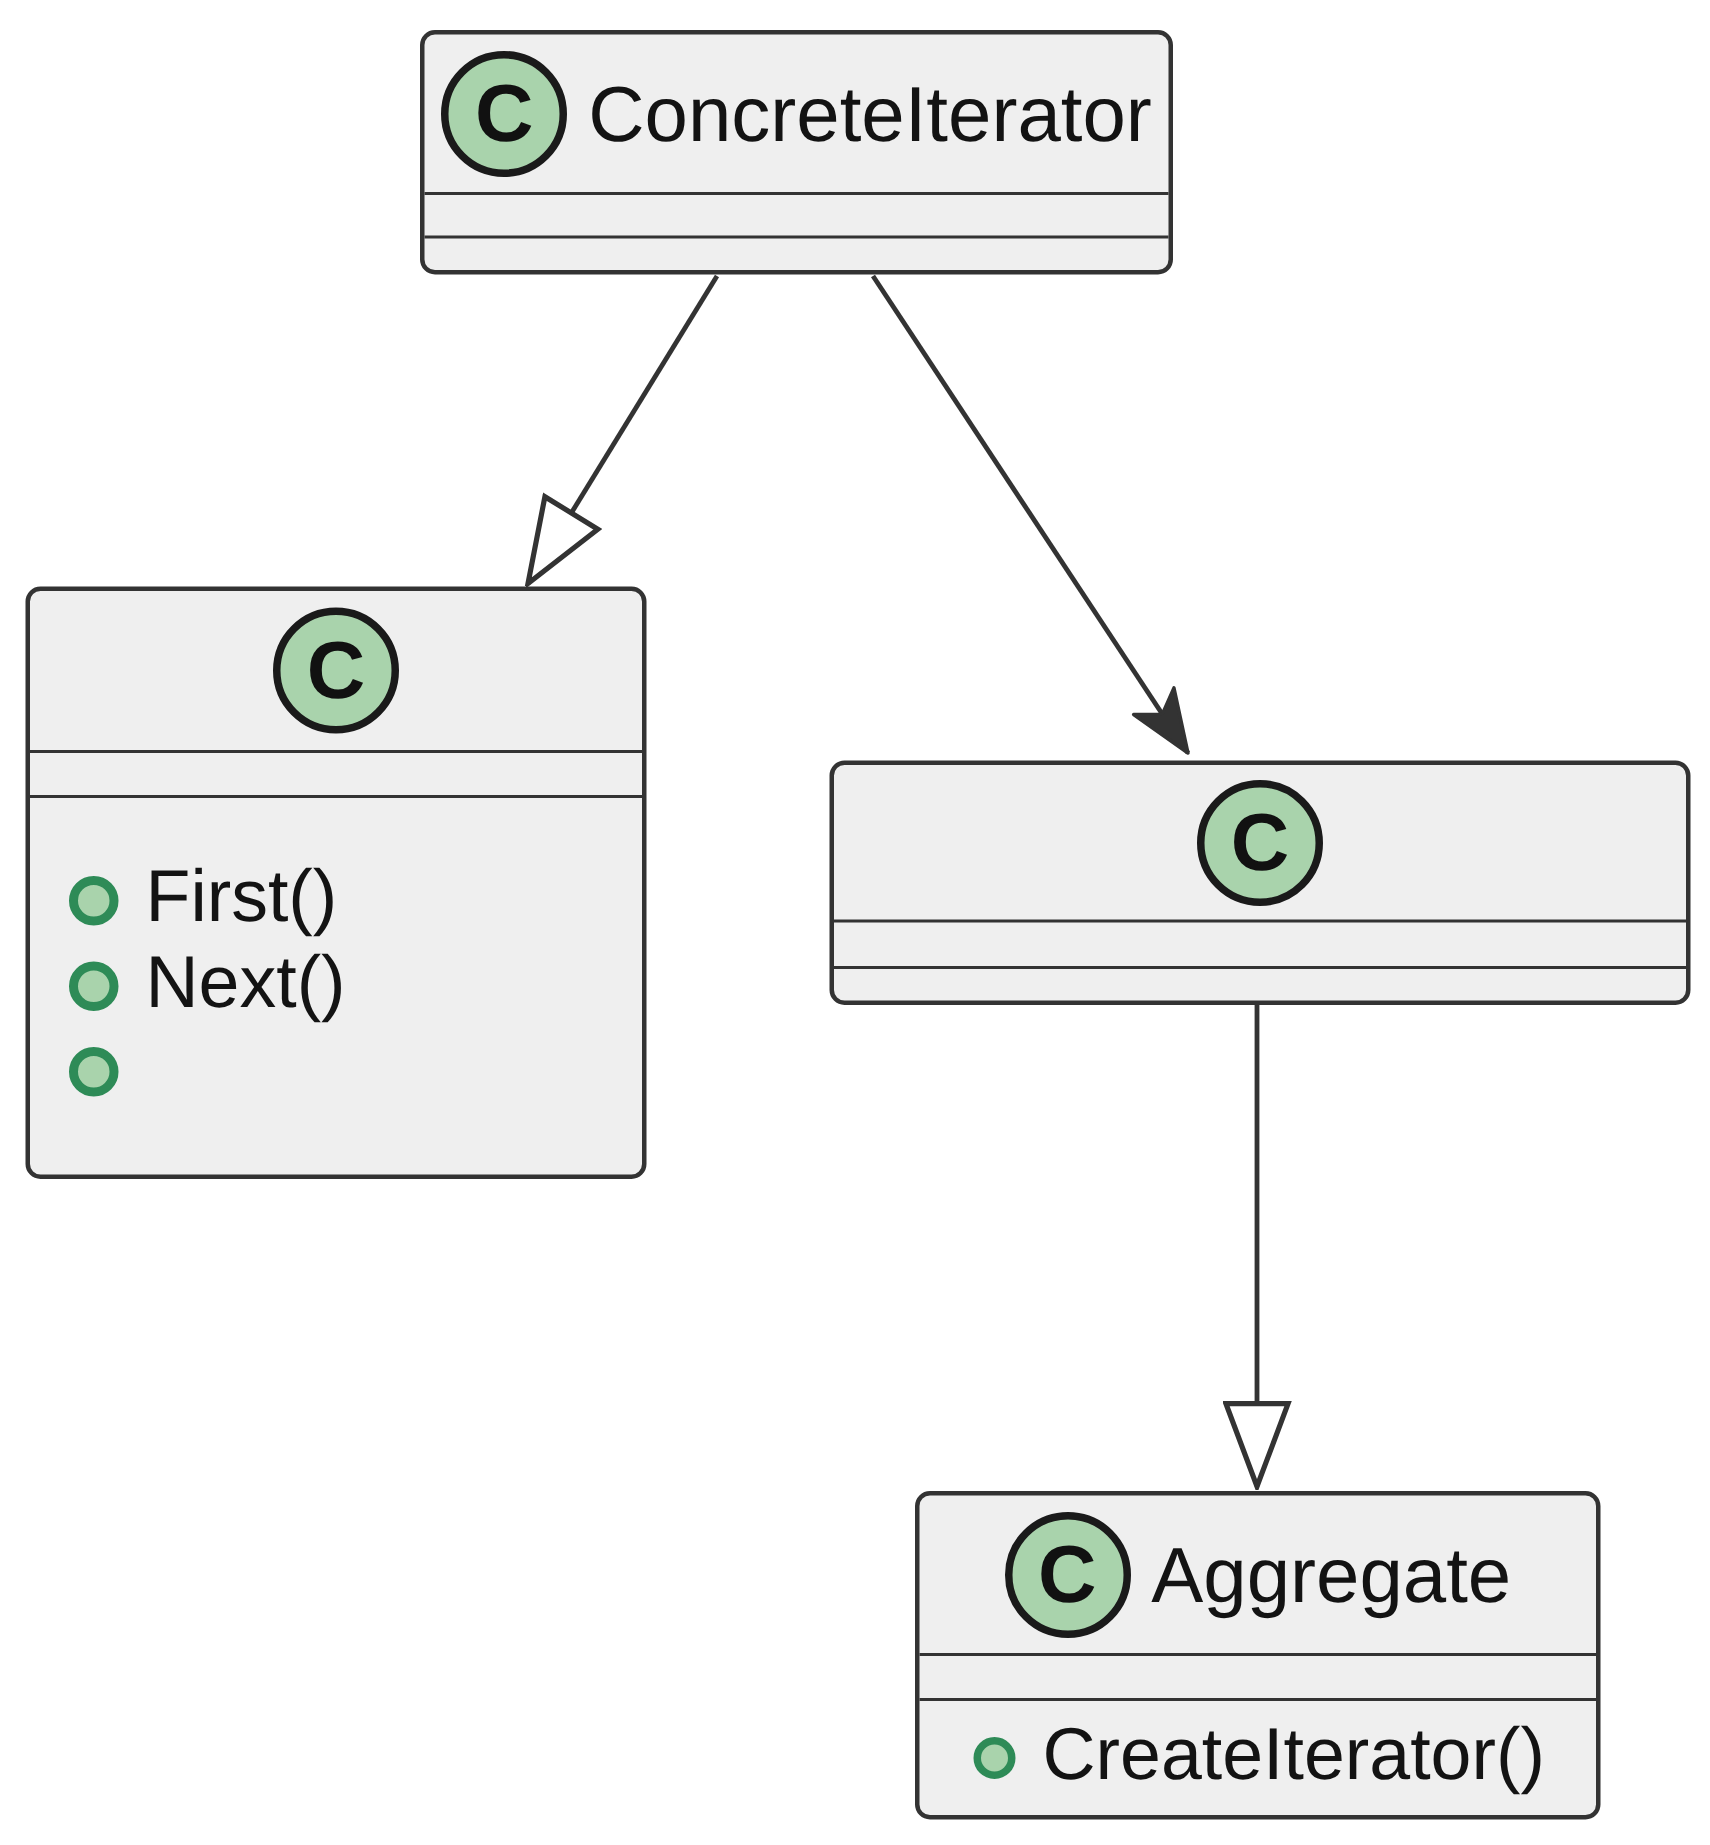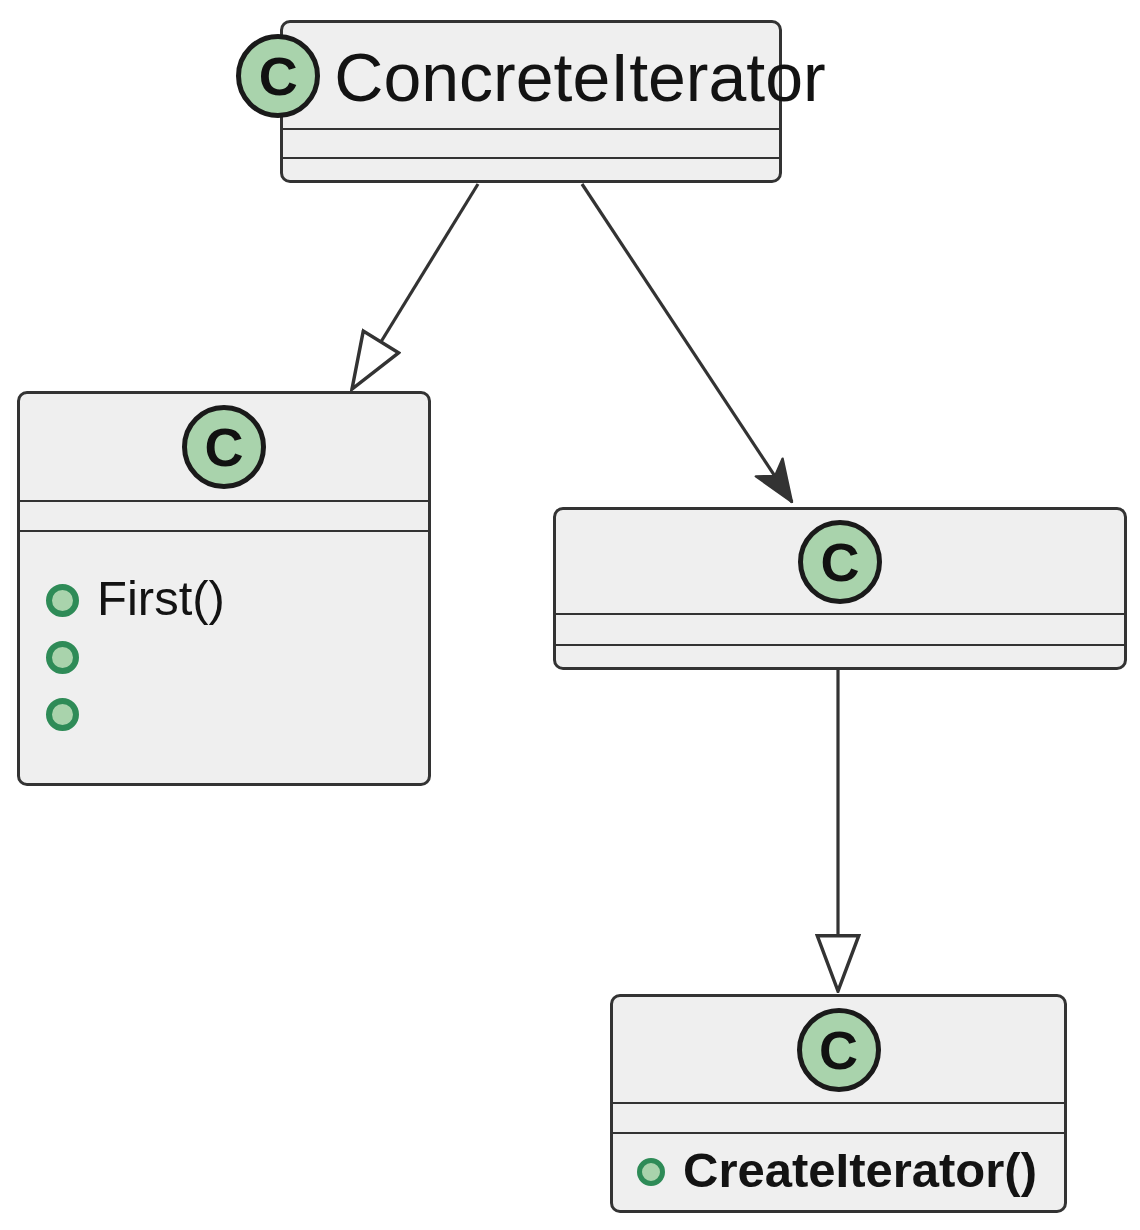--- a/index.html
+++ b/index.html
@@ -49,21 +49,21 @@
     background: #a9d3ac;
     display: flex;
     align-items: center;
     justify-content: center;
     font-weight: 700;
     font-size: 54px;
     color: #111111;
     flex: 0 0 auto;
   }
   .class-title {
-    font-size: 68px;
+    font-size: 52px;
     line-height: 1;
     white-space: nowrap;
     padding-top: 2px;
   }
   .attr-section {
     border-top: 2px solid #333333;
     border-bottom: 2px solid #333333;
     flex: 0 0 auto;
   }
   .method-section {
@@ -100,21 +100,21 @@
   #box-iterator           { left: 17px;  top: 391px; width: 414px; height: 395px; }
   #box-iterator           .title-row { height: 106px; }
   #box-iterator           .attr-section { height: 28px; }
   #box-iterator           .method-section { padding-left: 26px; }
   #box-concrete-aggregate { left: 553px; top: 507px; width: 574px; height: 163px; }
   #box-concrete-aggregate .title-row { height: 103px; }
   #box-concrete-aggregate .attr-section { height: 29px; }
   #box-aggregate          { left: 610px; top: 994px; width: 457px; height: 219px; }
   #box-aggregate          .title-row { height: 105px; }
   #box-aggregate          .attr-section { height: 28px; }
-  #box-aggregate          .method-section { padding-left: 24px; font-weight: bold; }
+  #box-aggregate          .method-section { padding-left: 36px; }
   #box-aggregate          .method-bullet { width: 28px; height: 28px; border-width: 5px; }
 </style>
 </head>
 <body>
 
 <div id="canvas">
 
   <svg id="edges" viewBox="0 0 1140 1230" xmlns="http://www.w3.org/2000/svg">
     <defs>
       <marker id="hollowTriangle" viewBox="0 0 26 20" refX="25" refY="10" markerWidth="60" markerHeight="46" markerUnits="userSpaceOnUse" orient="auto">
@@ -143,38 +143,40 @@
       <div class="class-icon">C</div>
     </div>
     <div class="attr-section"></div>
     <div class="method-section">
       <div class="method-row">
         <span class="method-bullet"></span>
         <span class="method-label">First()</span>
       </div>
       <div class="method-row">
         <span class="method-bullet"></span>
+        <span class="method-label">Next()</span>
       </div>
       <div class="method-row">
         <span class="method-bullet"></span>
       </div>
     </div>
   </div>
 
   <div class="class-box" id="box-concrete-aggregate">
     <div class="title-row">
       <div class="class-icon">C</div>
     </div>
     <div class="attr-section"></div>
     <div class="method-section"></div>
   </div>
 
   <div class="class-box" id="box-aggregate">
     <div class="title-row">
       <div class="class-icon">C</div>
+      <div class="class-title">Aggregate</div>
     </div>
     <div class="attr-section"></div>
     <div class="method-section">
       <div class="method-row">
         <span class="method-bullet"></span>
         <span class="method-label">CreateIterator()</span>
       </div>
     </div>
   </div>
 

